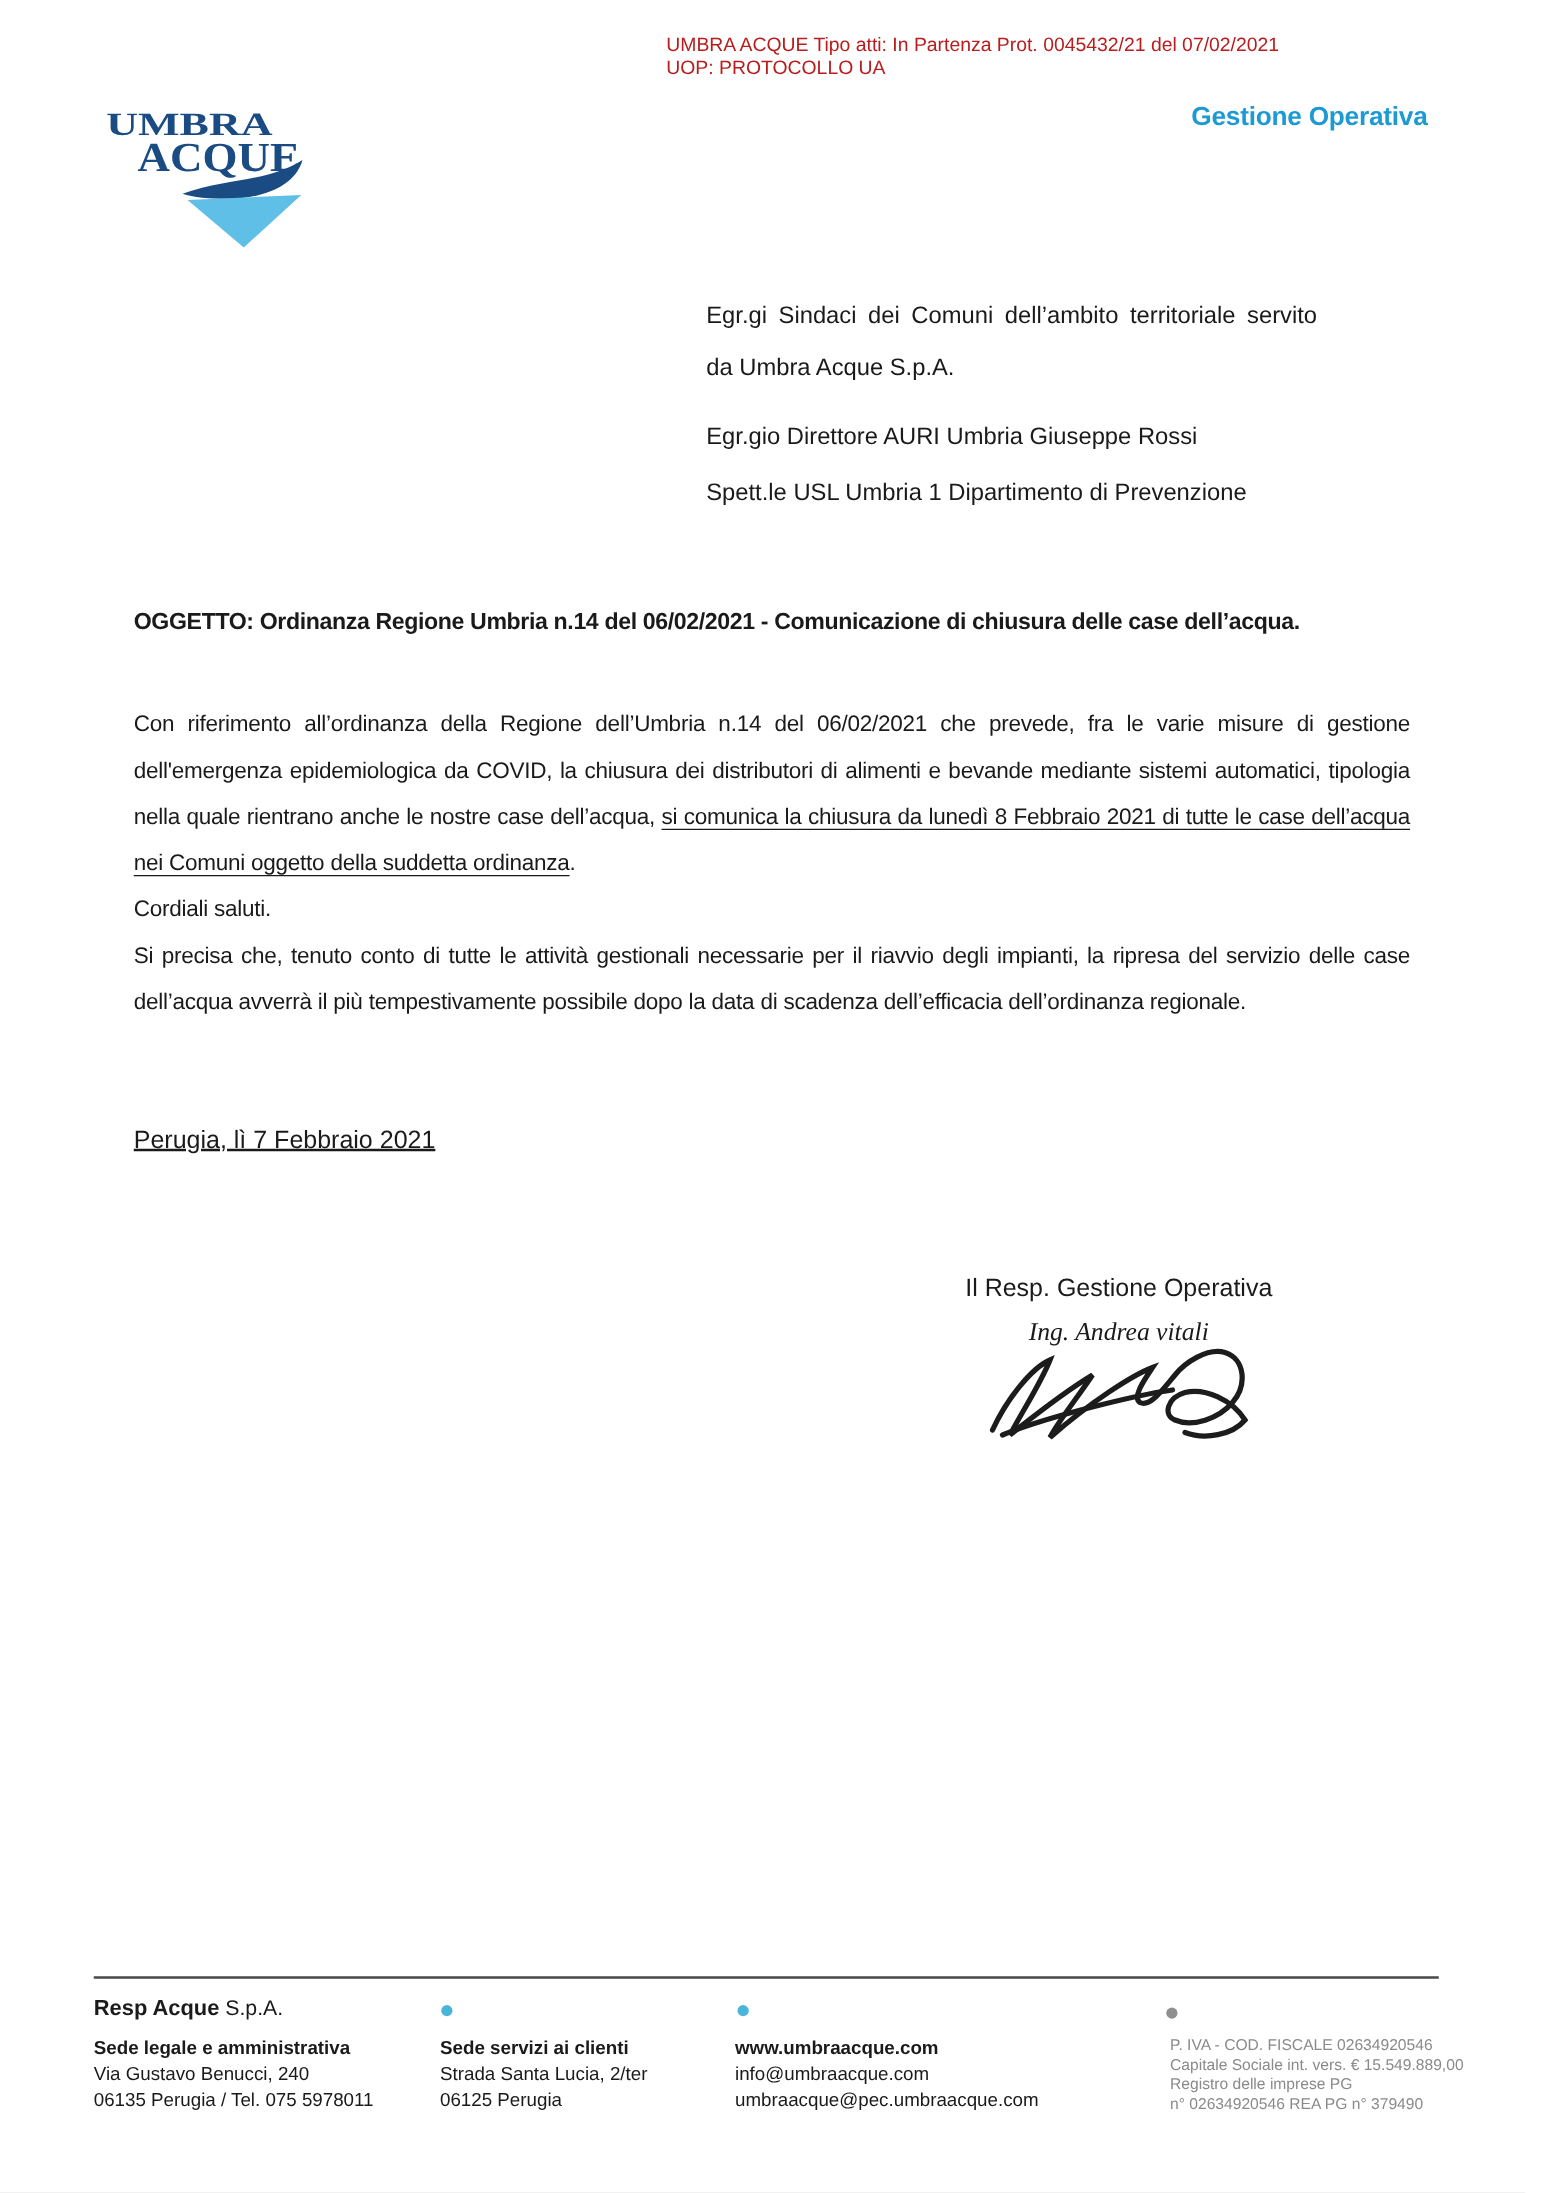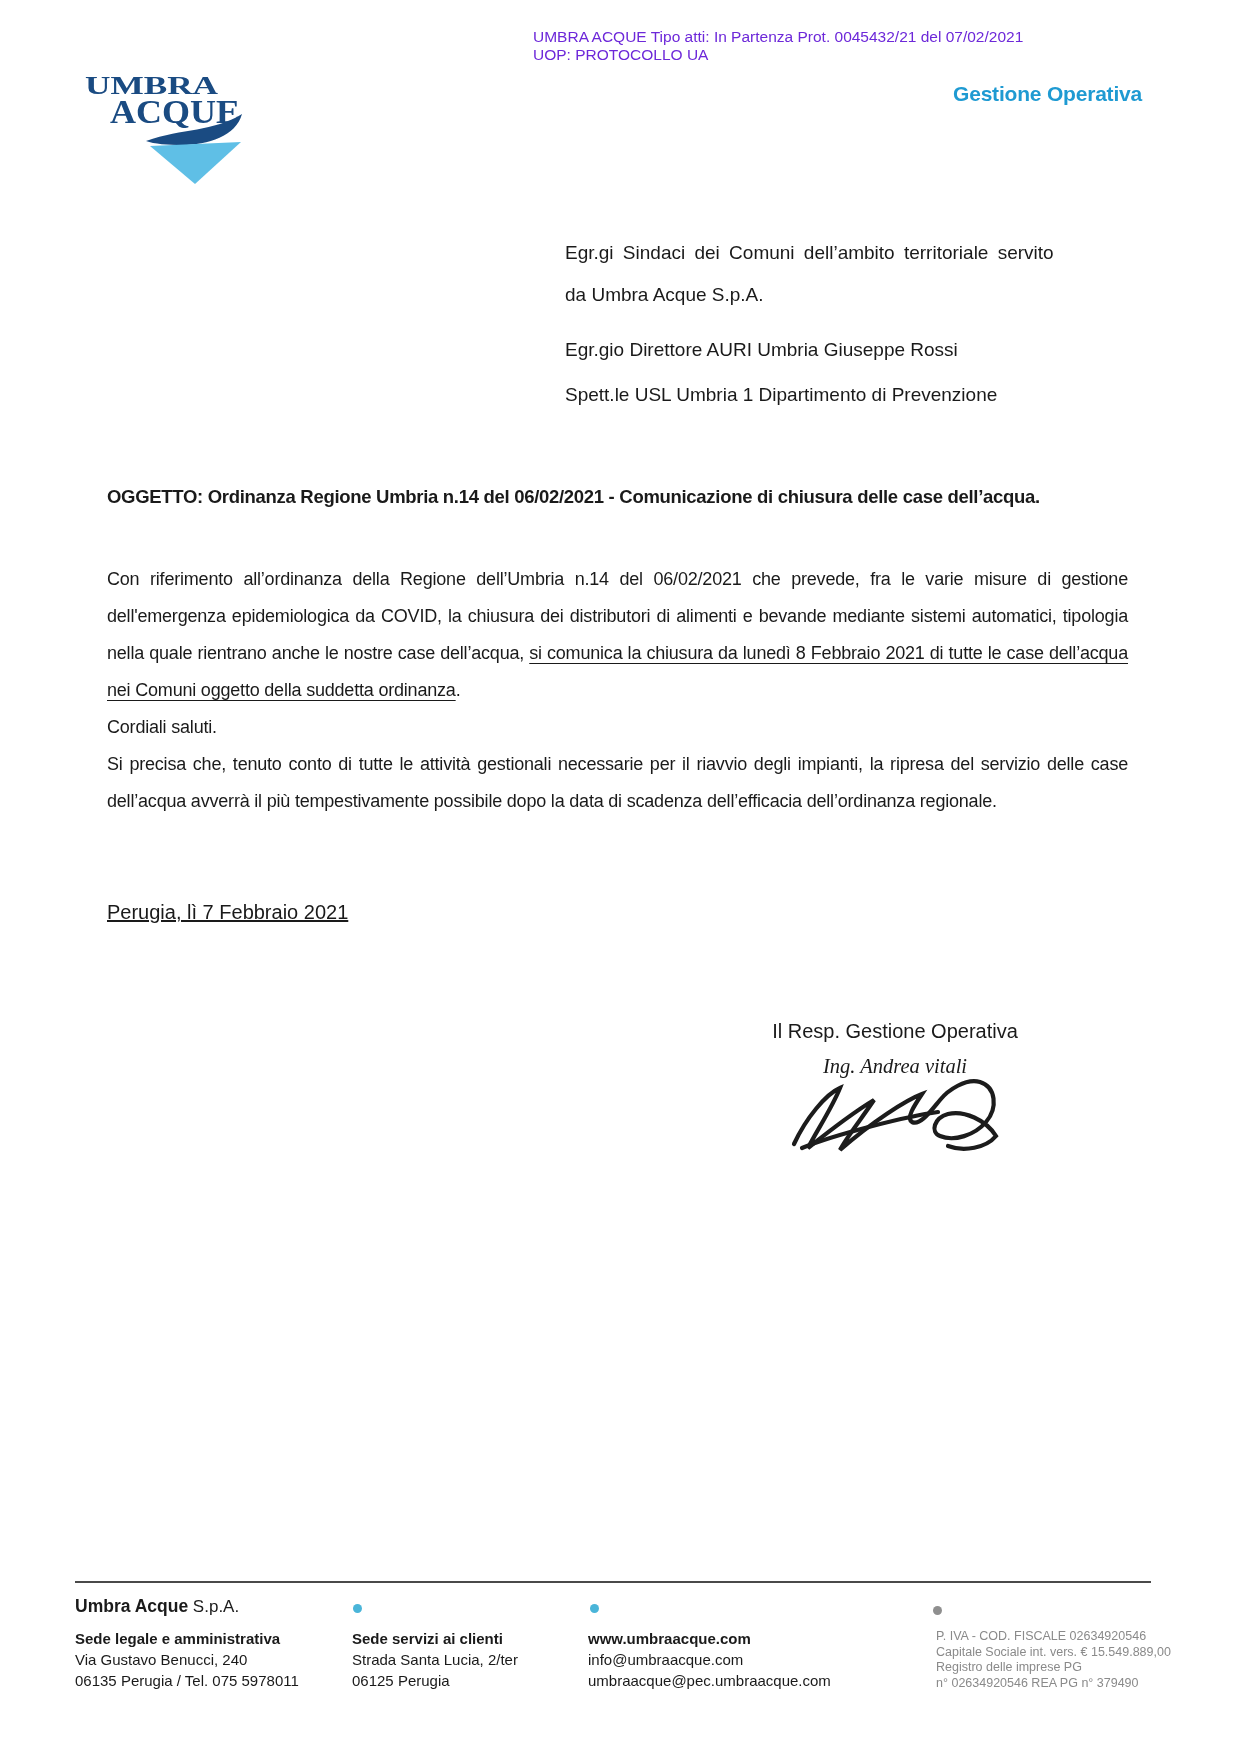--- a/index.html
+++ b/index.html
@@ -2,21 +2,21 @@
 <html><head>
 <meta charset="utf-8">
 <style>
   html,body{margin:0;padding:0;background:#e8e8e8;}
   .page{
     position:relative;width:1240px;height:1754px;background:#ffffff;
     margin:0 auto;font-family:"Liberation Sans",sans-serif;color:#1a1a1a;
     overflow:hidden;
   }
   .abs{position:absolute;}
-  .protocol{left:533px;top:28px;font-size:15.5px;line-height:18px;color:#6d28d9;}
+  .protocol{left:533px;top:28px;font-size:15.5px;line-height:18px;color:#b91c1c;}
   .dept{left:840px;top:82px;width:302px;text-align:right;font-size:21px;font-weight:bold;
         letter-spacing:-0.2px;}
   .recipient{left:565px;font-size:19px;white-space:nowrap;}
   .subject{left:107px;top:486px;width:1030px;font-weight:bold;font-size:18.5px;
            letter-spacing:-0.3px;white-space:nowrap;}
   .body-block{left:107px;top:561px;width:1021px;font-size:18px;line-height:37px;
               text-align:justify;letter-spacing:-0.2px;}
   .body-block p{margin:0;}
   .uline{text-decoration:underline;text-underline-offset:4px;}
   .dateline{left:107px;top:901px;font-size:20px;text-decoration:underline;}
@@ -39,21 +39,21 @@
 </head>
 <body>
 
 <div class="page">
 
   <div class="abs protocol">
     <div>UMBRA ACQUE Tipo atti: In Partenza Prot. 0045432/21 del 07/02/2021</div>
     <div>UOP: PROTOCOLLO UA</div>
   </div>
 
-  <div class="abs" style="left:58px;top:44px;">
+  <div class="abs" style="left:58px;top:58px;">
     <svg class="logo-svg" width="188" height="142" viewBox="0 0 188 142">
       <text x="27" y="50" font-size="26" fill="#1a4b82" textLength="133" lengthAdjust="spacingAndGlyphs">UMBRA</text>
       <text x="52" y="79" font-size="33" fill="#1a4b82" textLength="130" lengthAdjust="spacingAndGlyphs">ACQUE</text>
       <path d="M88,97 C125,84 155,88 184,70 C178,92 150,101 124,101 C110,101 96,100 88,97 Z" fill="#1a4b82"></path>
       <polygon points="92,102 183,98 137,140" fill="#5fbfe6"></polygon>
     </svg>
   </div>
 
   <div class="abs dept" style="color:#1e9ad2;">Gestione Operativa</div>
 
@@ -76,21 +76,21 @@
   <div class="abs sig-role">Il Resp. Gestione Operativa</div>
   <div class="abs sig-svg">
     <svg width="215" height="105" viewBox="0 0 215 105">
       <path d="M6,88 C18,62 38,38 52,32 C44,52 28,76 20,92 C40,76 66,56 86,44 C74,62 58,82 52,94 C84,66 118,44 134,38 C126,50 118,62 124,66 C132,70 142,56 152,44 C160,34 178,22 192,26 C208,31 210,52 198,66 C187,79 166,86 152,80 C142,76 146,62 160,58 C176,54 198,64 208,80 C198,92 176,96 160,90" stroke="#1c1c1c" stroke-width="4.2" fill="none" stroke-linecap="round"></path>
       <path d="M14,92 C48,78 120,60 150,56" stroke="#1c1c1c" stroke-width="4.2" fill="none" stroke-linecap="round"></path>
     </svg>
   </div>
 
   <div class="abs footer-rule"></div>
 
-  <div class="abs company"><b>Umbra Acque</b><span> S.p.A.</span></div>
+  <div class="abs company"><b>Resp Acque</b><span> S.p.A.</span></div>
 
   <div class="abs bullet" style="left:353px;top:1604px;background:#4ab5d9;"></div>
   <div class="abs bullet" style="left:590px;top:1604px;background:#4ab5d9;"></div>
   <div class="abs bullet" style="left:933px;top:1606px;background:#8f8f8f;"></div>
 
   <div class="abs fcol col1">
     <div class="ftitle">Sede legale e amministrativa</div>
     <div>Via Gustavo Benucci, 240</div>
     <div>06135 Perugia / Tel. 075 5978011</div>
   </div>

